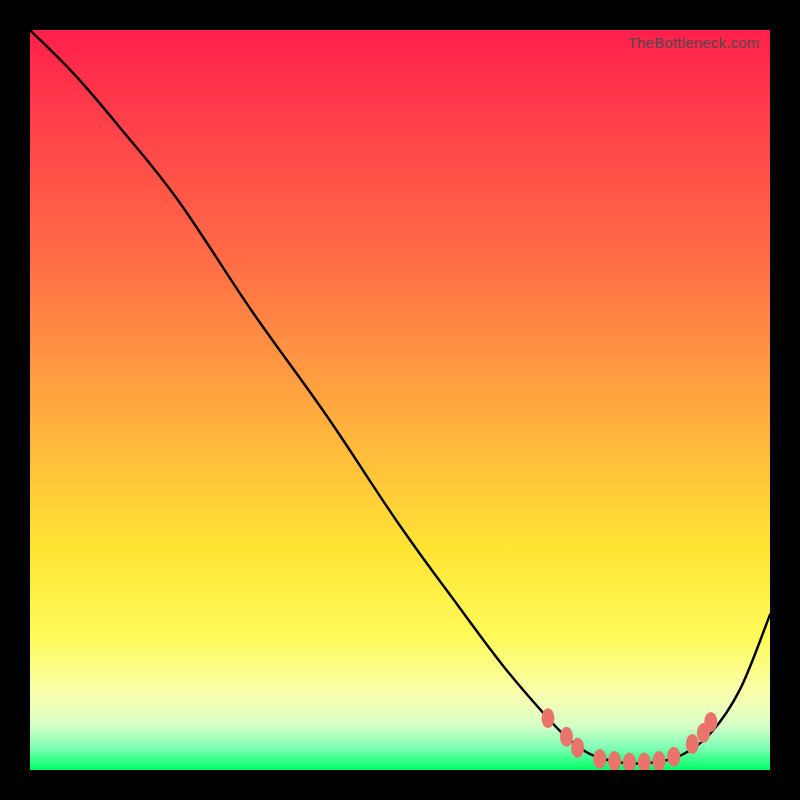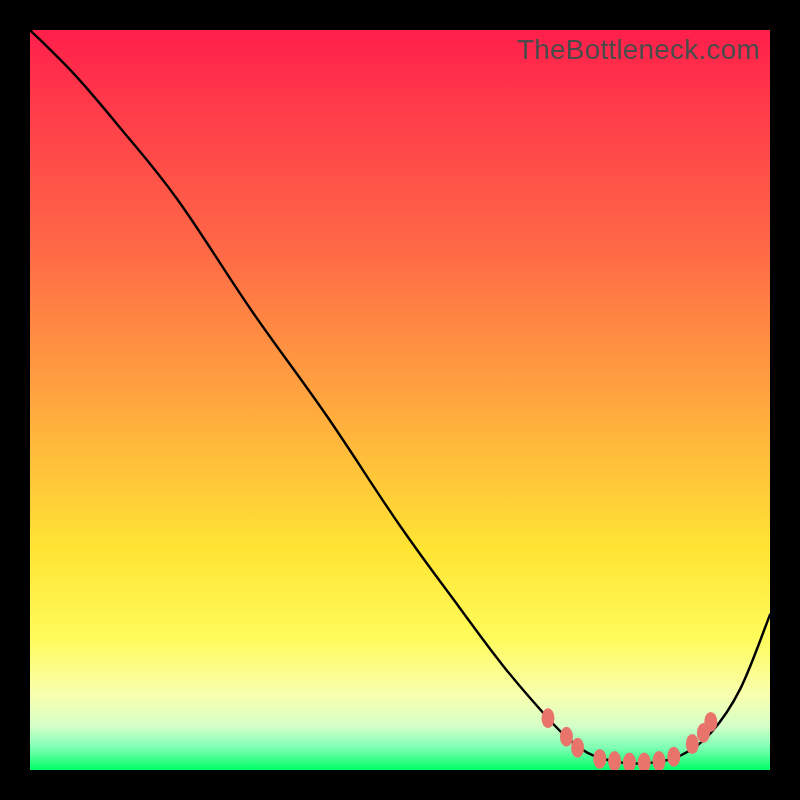--- a/index.html
+++ b/index.html
@@ -36,21 +36,21 @@
       #d6ffc8 94%,
       #7dffb4 97%,
       #00ff66 100%
     );
   }
   .watermark {
     position: absolute;
     top: 4px;
     right: 10px;
     color: #4b4b4b;
-    font-size: 28px;
+    font-size: 15px;
     font-weight: 500;
     letter-spacing: 0.2px;
     user-select: none;
   }
   svg.curve {
     position: absolute;
     left: 0;
     top: 0;
     width: 740px;
     height: 740px;

